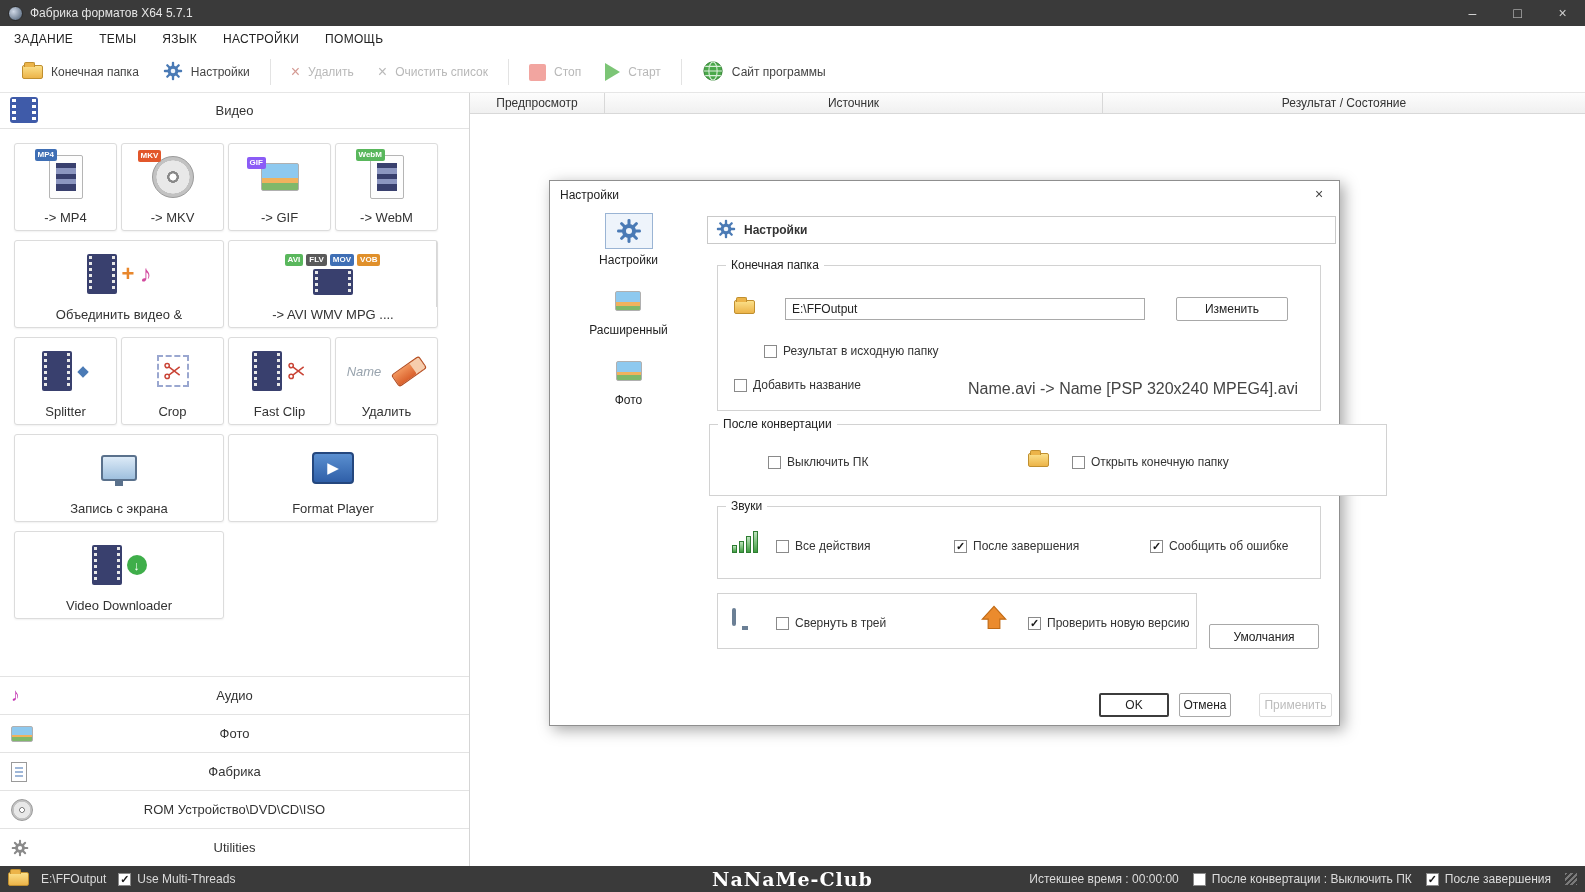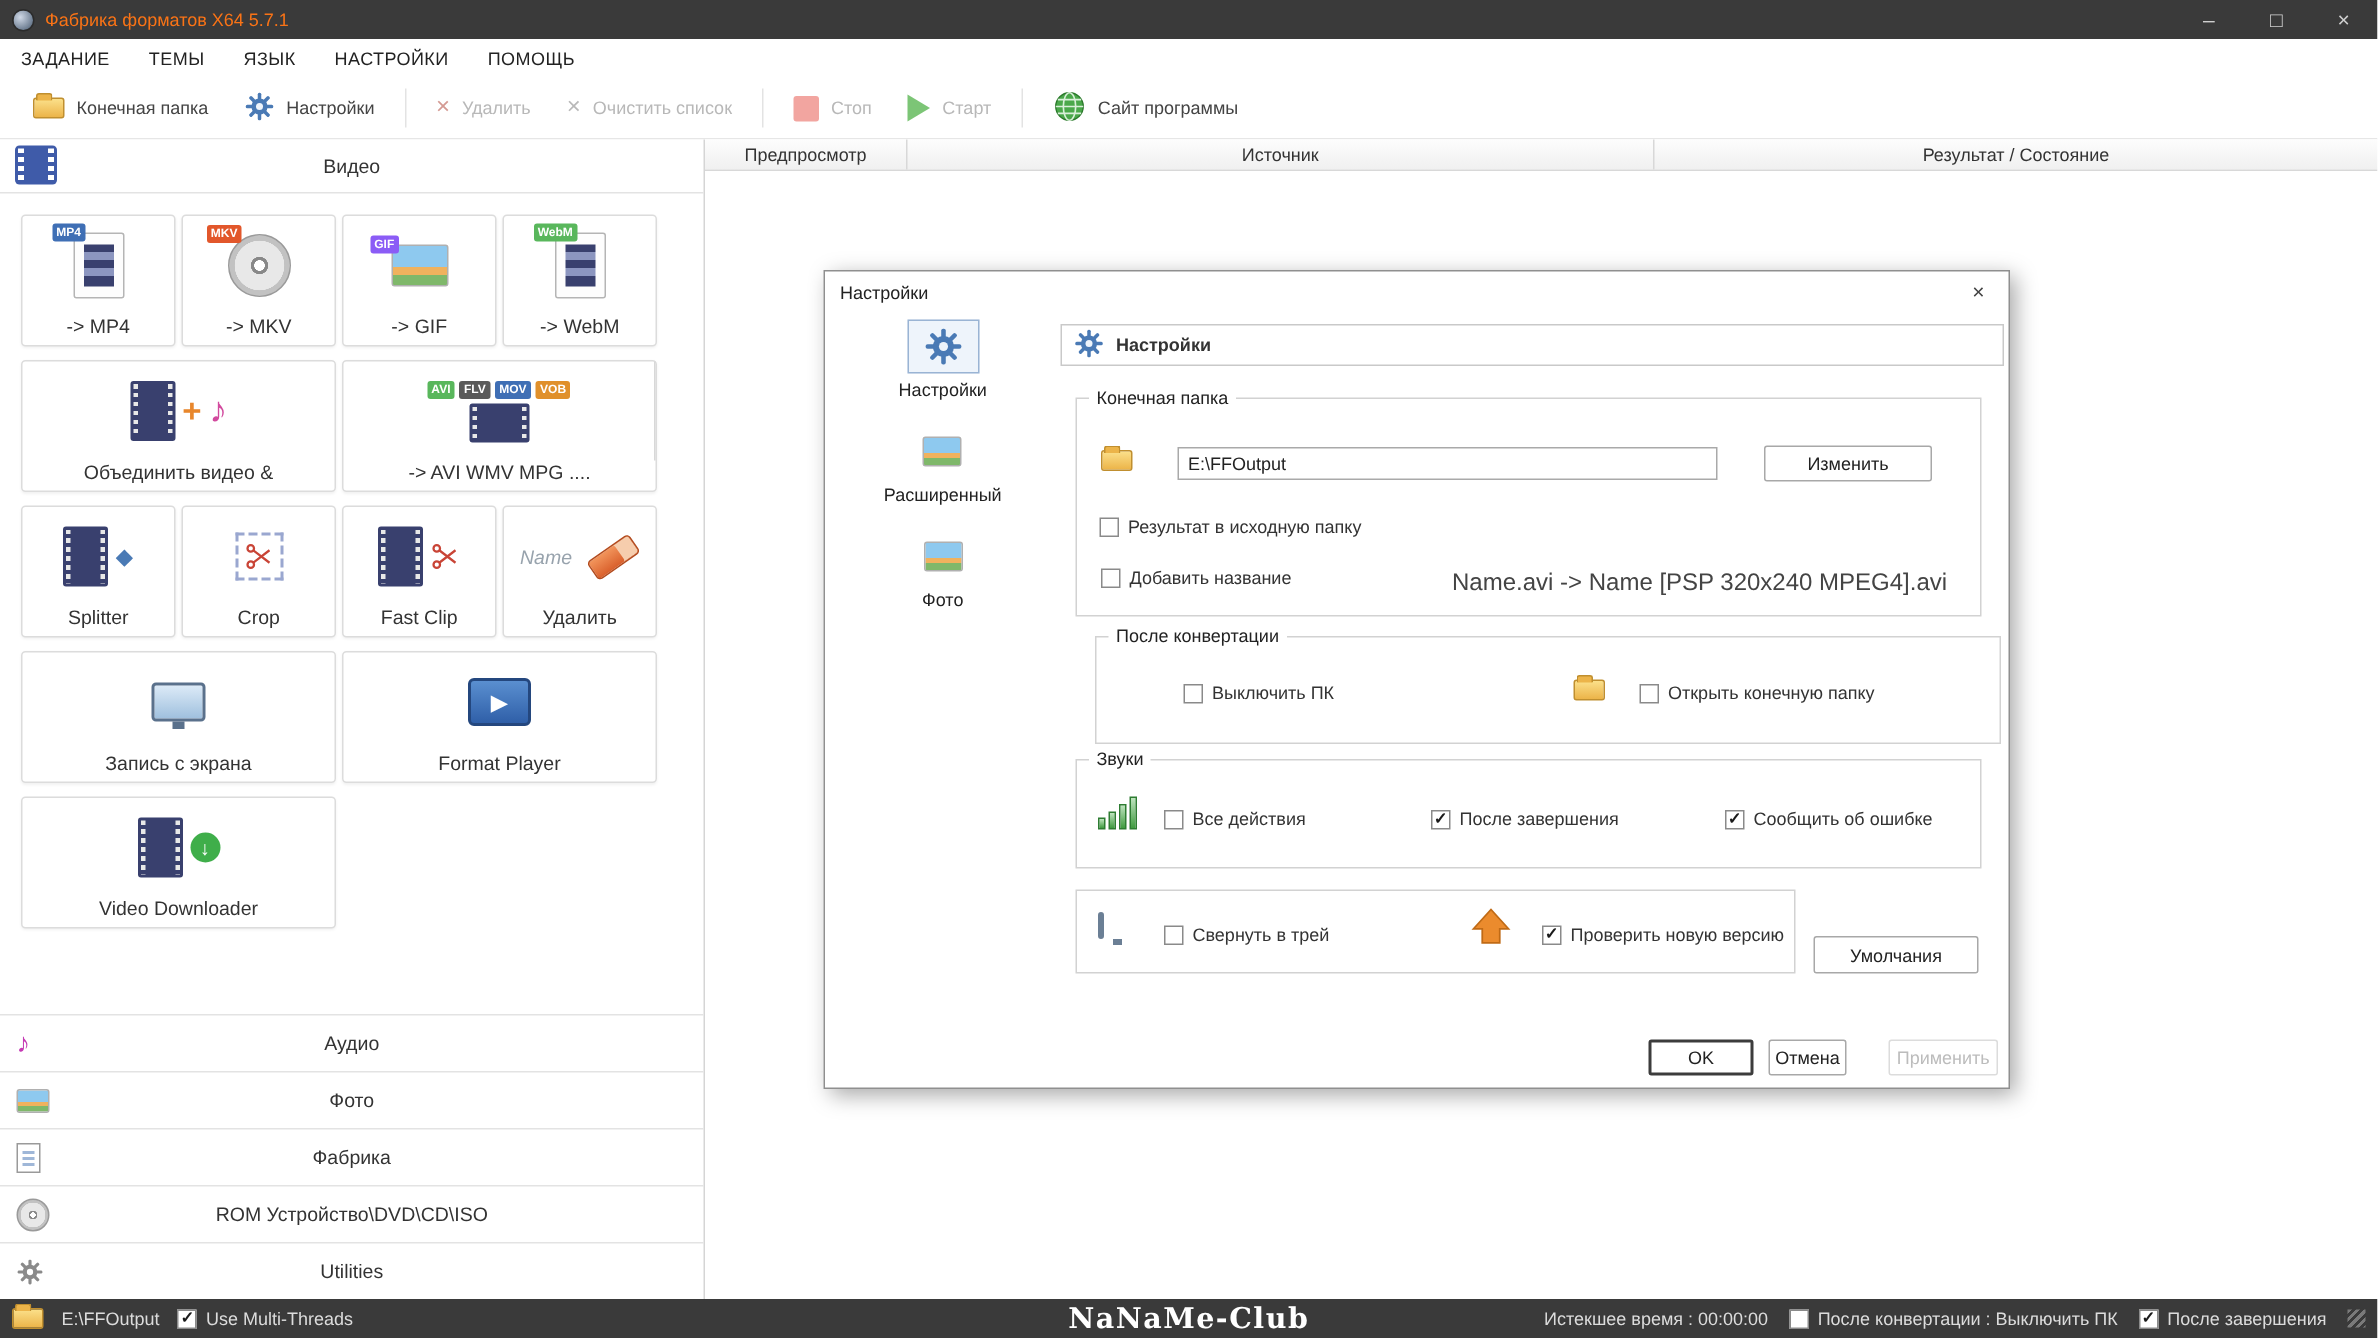--- a/index.html
+++ b/index.html
@@ -3,21 +3,21 @@
 <meta charset="utf-8">
 <style>
   * { box-sizing: border-box; margin: 0; padding: 0; }
   html,body { width:1585px; height:892px; overflow:hidden; }
   body { font-family:"Liberation Sans", sans-serif; font-size:12px; color:#333; background:#fff; }
   .window { width:1585px; height:892px; display:flex; flex-direction:column; position:relative; background:#fff; }
 
   
   .titlebar { flex:0 0 26px; background:#3a3a3a; display:flex; align-items:center; padding-left:8px; }
   .app-logo { width:15px; height:15px; border-radius:50%; background:radial-gradient(circle at 35% 35%, #cfd8e6, #6f7f93 70%, #47525f); border:1px solid #2b2b2b; }
-  .titlebar .title { margin-left:7px; color:#f97316; font-size:12px; }
+  .titlebar .title { margin-left:7px; color:#e5e5e5; font-size:12px; }
   .win-controls { margin-left:auto; display:flex; height:100%; }
   .win-controls span { width:45px; height:100%; display:flex; align-items:center; justify-content:center; color:#cfcfcf; font-size:14px; }
 
   
   .menubar { flex:0 0 26px; background:#fff; display:flex; align-items:center; padding-left:14px; gap:26px; }
   .menubar span { color:#222; font-size:12px; letter-spacing:0.3px; }
 
   
   .toolbar { flex:0 0 40px; background:#fff; display:flex; align-items:center; padding-left:10px; }
   .tbtn { display:flex; align-items:center; gap:8px; padding:5px 12px; font-size:12px; color:#444; border-radius:3px; }
@@ -125,21 +125,21 @@
   .dlg-nav { position:absolute; left:0; top:32px; width:157px; display:flex; flex-direction:column; align-items:center; }
   .nav-item { display:flex; flex-direction:column; align-items:center; margin-bottom:16px; }
   .nav-item .nicon { width:48px; height:36px; display:flex; align-items:center; justify-content:center; border:1px solid rgba(0,0,0,0); }
   .nav-item.selected .nicon { border:1px solid #9ab4d4; background:#eef4fb; }
   .nav-item .nlabel { font-size:12px; margin-top:4px; color:#222; }
   .dlg-header { position:absolute; left:157px; top:35px; width:629px; height:28px; border:1px solid #c9c9c9;
     display:flex; align-items:center; padding-left:8px; gap:8px; font-weight:bold; font-size:12px; }
   .group { position:absolute; border:1px solid #d2d2d2; background:#fff; }
   .glabel { position:absolute; top:-8px; left:8px; background:#fff; padding:0 5px; font-size:12px; color:#222; }
   .g1 { left:167px; top:84px; width:604px; height:146px; }
-  .g2 { left:180px; top:243px; width:604px; height:72px; }
+  .g2 { left:159px; top:243px; width:678px; height:72px; }
   .g3 { left:167px; top:325px; width:604px; height:73px; }
   .gmisc { left:167px; top:412px; width:480px; height:56px; }
   .abs { position:absolute; }
   .input { border:1px solid #a9a9a9; padding:0 6px; font-size:12px; background:#fff; color:#222;
     font-family:"Liberation Sans", sans-serif; }
   .btn { background:#fff; border:1px solid #a8a8a8; display:flex; align-items:center; justify-content:center;
     font-size:12px; color:#222; border-radius:2px; }
   .btn.primary { border:2px solid #3c3c3c; }
   .btn.disabled { color:#bcbcbc; border-color:#dcdcdc; }
   .example { font-size:16px; color:#444; }
@@ -490,21 +490,21 @@
             <circle cx="12" cy="12" r="2.8" fill="#eef4fb"></circle>
           </svg></span>
       <span>Настройки</span>
     </div>
 
     <div class="group g1">
       <span class="glabel">Конечная папка</span>
       <span class="icon-folder abs" style="left:16px; top:34px;"></span>
       <input class="input abs" style="left: 67px; top: 32px; width: 360px; height: 22px;" value="E:\FFOutput">
       <div class="btn abs" style="left:458px; top:31px; width:112px; height:24px;">Изменить</div>
-      <label class="cb abs" style="left:15px; top:78px;">
+      <label class="cb abs" style="left:0; top:78px;padding-left:46px;">
         <span class="cbx"></span>
         <span>Результат в исходную папку</span>
       </label>
       <label class="cb abs" style="left:16px; top:112px;">
         <span class="cbx"></span>
         <span>Добавить название</span>
       </label>
       <span class="example abs" style="left:250px; top:114px;">Name.avi  -&gt; Name [PSP 320x240 MPEG4].avi</span>
     </div>
 

